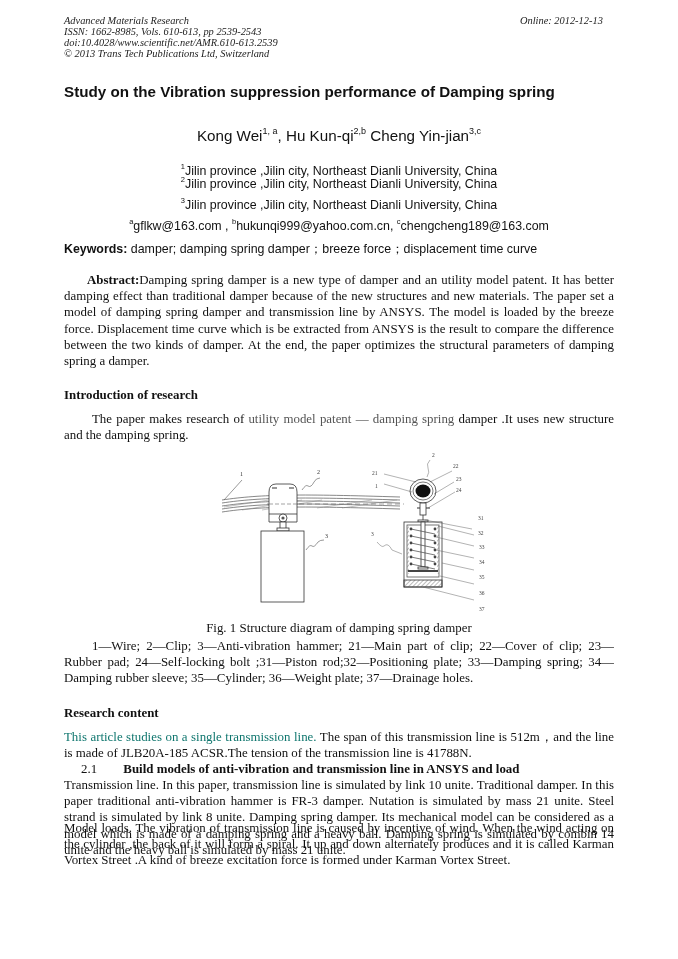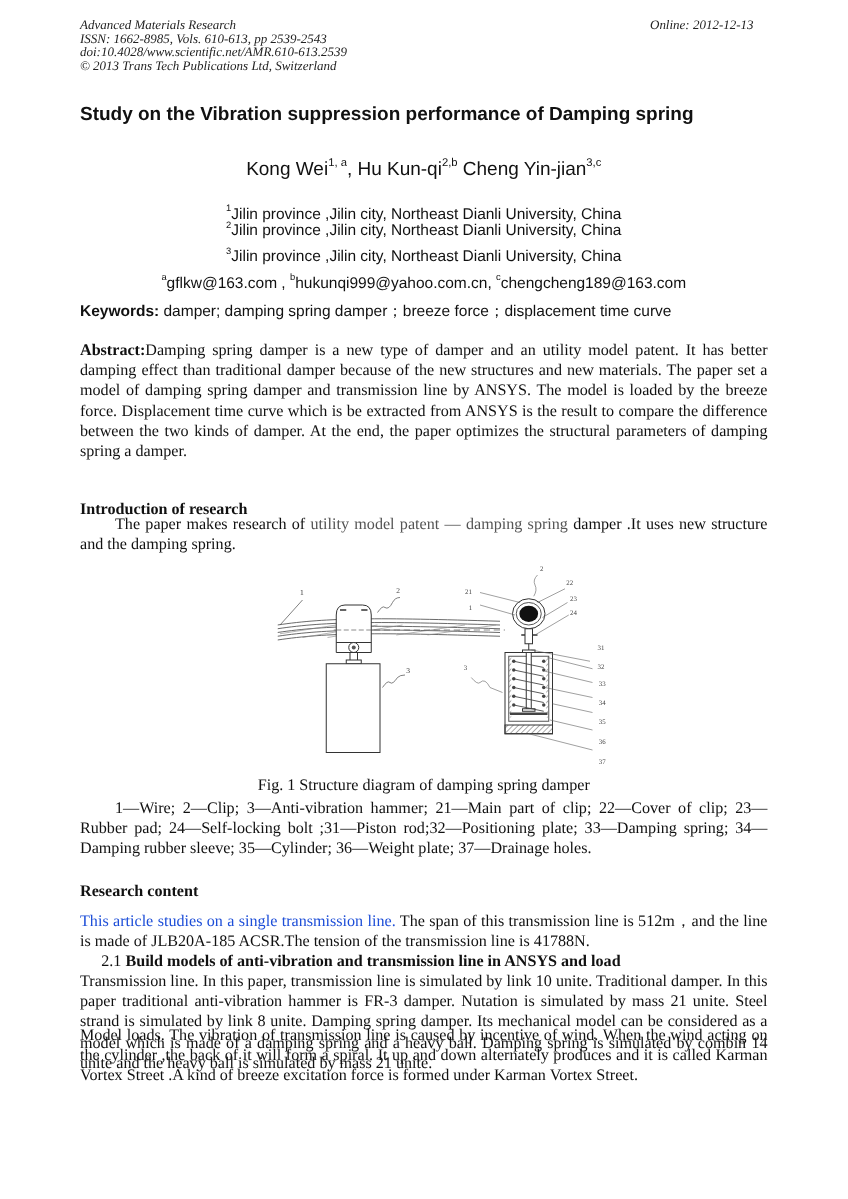--- a/index.html
+++ b/index.html
@@ -14,25 +14,25 @@
 
   .title { left: 64px; width: 550px; top: 82px; font-weight: bold; font-size: 15.2px; line-height: 20px; color: #111; }
   .authors { left: 64px; width: 550px; top: 127px; text-align: center; font-size: 15.2px; color: #111; white-space: nowrap; }
   .authors sup { font-size: 9px; vertical-align: 7px; line-height: 0; }
   .aff { left: 64px; width: 550px; text-align: center; font-size: 12.4px; color: #111; white-space: nowrap; }
   .aff sup { font-size: 7.5px; vertical-align: 6px; line-height: 0; }
   .keywords { left: 64px; top: 241px; font-size: 12.4px; white-space: nowrap; color: #111; }
   .keywords b { font-weight: bold; }
 
   .para { left: 64px; width: 550px; font-size: 12.9px; line-height: 16.2px; text-align: justify; color: #111; }
-  .para b { font-weight: bold; }
+  .para b { font-weight: bold; margin-left: 23px; }
   .heading { left: 64px; font-size: 12.9px; font-weight: bold; color: #111; white-space: nowrap; }
   .indent { text-indent: 28px; }
   .gray { color: #555; }
-  .soft { color: #1d4ed8; }
+  .soft { color: #0f766e; }
 
   .figure { left: 222px; top: 450px; width: 300px; height: 172px; }
   .caption { left: 64px; width: 550px; top: 621px; text-align: center; font-size: 12.9px; color: #111; }
   .legend { left: 64px; width: 550px; top: 638px; font-size: 12.9px; line-height: 16.2px; text-align: justify; color: #111; }
 </style>
 </head>
 <body>
 
 <div class="abs hdr-left serif">
   <div>Advanced Materials Research</div>
@@ -64,21 +64,21 @@
 </div>
 
 <div class="abs keywords sans">
   <b>Keywords:</b><span> damper; damping spring damper；breeze force；displacement time curve</span>
 </div>
 
 <div class="abs para serif" style="top:272px;">
   <b>Abstract:</b><span>Damping spring damper is a new type of damper and an utility model patent. It has better damping effect than traditional damper because of the new structures and new materials. The paper set a model of damping spring damper and transmission line by ANSYS. The model is loaded by the breeze force. Displacement time curve which is be extracted from ANSYS is the result to compare the difference between the two kinds of damper. At the end, the paper optimizes the structural parameters of damping spring a damper.</span>
 </div>
 
-<div class="abs heading serif" style="top:388px;margin-top:12px;">Introduction of research</div>
+<div class="abs heading serif" style="top:388px;">Introduction of research</div>
 <div class="abs para serif indent" style="top:411px;">
   <span>The paper makes research of </span><span class="gray">utility model patent — damping spring</span><span> damper .It uses new structure and the damping spring.</span>
 </div>
 
 <div class="abs figure">
   <svg width="300" height="172" viewBox="0 0 300 172">
     <defs>
       <pattern id="hatch" width="3" height="3" patternUnits="userSpaceOnUse" patternTransform="rotate(45)">
         <line x1="0" y1="0" x2="0" y2="3" stroke="#777" stroke-width="1"></line>
       </pattern>

